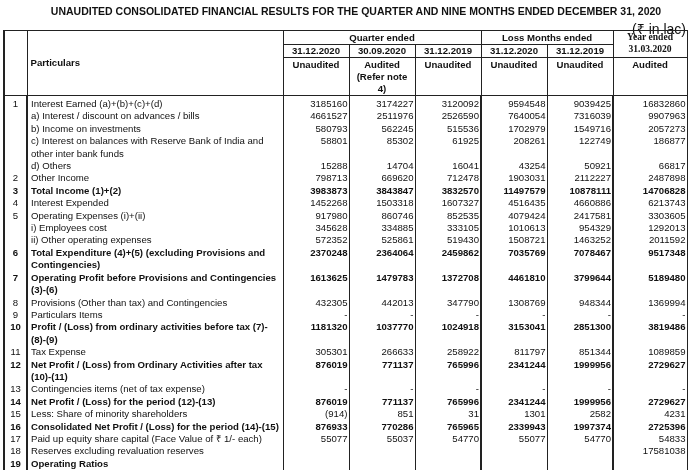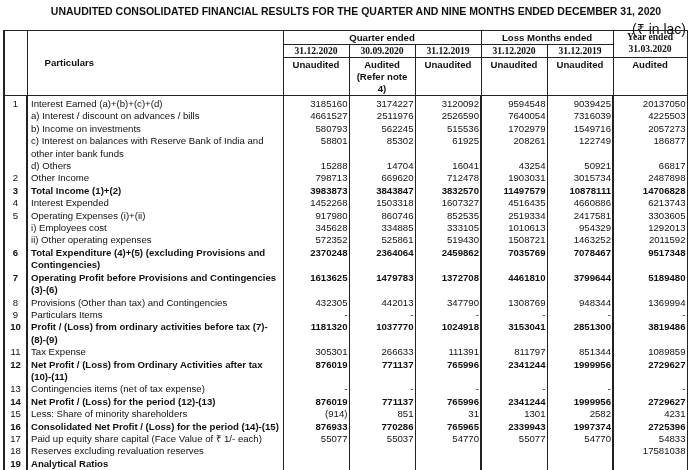--- a/index.html
+++ b/index.html
@@ -7,23 +7,23 @@
          font-family: "Liberation Sans", sans-serif; color: #111; }
   .title { position: absolute; left: 11px; top: 5px; width: 690px; text-align: center;
            font-weight: bold; font-size: 10.5px; letter-spacing: 0; }
   .unit { position: absolute; right: 4px; top: 19px; font-size: 14px; }
   table { position: absolute; left: 3px; top: 30px; border-collapse: collapse;
           table-layout: fixed; width: 683px; font-size: 9.6px; }
   col.c-sno { width: 23px; } col.c-part { width: 256px; }
   col.c-q { width: 66px; } col.c-y { width: 74px; }
   th { font-weight: bold; text-align: center; padding: 0 2px; line-height: 12px; }
   thead th { border: 1px solid #222; }
-  thead .h-part { text-align: left; padding-left: 17px; }
+  thead .h-part { text-align: left; padding-left: 3px; }
   thead tr.r1 th { height: 13px; }
-  thead tr.r2 th { height: 12px; font-family: Liberation Serif, serif; }
+  thead tr.r2 th { height: 12px; }
   thead tr.r3 th { height: 27px; vertical-align: top; padding-top: 1px; }
   tbody td { border-left: 1px solid #222; border-right: 1px solid #222;
              padding: 0 2px; line-height: 12.4px; vertical-align: top; }
   tbody tr:first-child td { padding-top: 2px; }
   td.sno { text-align: center; padding: 0; }
   td.part { padding-left: 3px; padding-right: 3px; }
   td.num { text-align: right; padding-right: 1px; }
   tr.bold td { font-weight: bold; }
   .sno, .part { border-left-width: 2px !important; }
   .thick-left { border-left: 2px solid #222 !important; }
@@ -77,31 +77,31 @@
   </thead>
   <tbody id="tbody">
       <tr>
         <td class="sno thick-left">1</td>
         <td class="part">Interest Earned (a)+(b)+(c)+(d)</td>
         <td class="num">3185160</td>
         <td class="num">3174227</td>
         <td class="num">3120092</td>
         <td class="num thick-left">9594548</td>
         <td class="num">9039425</td>
-        <td class="num thick-left">20137050</td>
+        <td class="num thick-left">16832860</td>
       </tr>
       <tr>
         <td class="sno thick-left"></td>
         <td class="part">a) Interest / discount on advances / bills</td>
         <td class="num">4661527</td>
         <td class="num">2511976</td>
         <td class="num">2526590</td>
         <td class="num thick-left">7640054</td>
         <td class="num">7316039</td>
-        <td class="num thick-left">4225503</td>
+        <td class="num thick-left">9907963</td>
       </tr>
       <tr>
         <td class="sno thick-left"></td>
         <td class="part">b) Income on investments</td>
         <td class="num">580793</td>
         <td class="num">562245</td>
         <td class="num">515536</td>
         <td class="num thick-left">1702979</td>
         <td class="num">1549716</td>
         <td class="num thick-left">2057273</td>
@@ -126,21 +126,21 @@
         <td class="num">50921</td>
         <td class="num thick-left">66817</td>
       </tr>
       <tr>
         <td class="sno thick-left">2</td>
         <td class="part">Other Income</td>
         <td class="num">798713</td>
         <td class="num">669620</td>
         <td class="num">712478</td>
         <td class="num thick-left">1903031</td>
-        <td class="num">3015734</td>
+        <td class="num">2112227</td>
         <td class="num thick-left">2487898</td>
       </tr>
       <tr class="bold">
         <td class="sno thick-left">3</td>
         <td class="part">Total Income (1)+(2)</td>
         <td class="num">3983873</td>
         <td class="num">3843847</td>
         <td class="num">3832570</td>
         <td class="num thick-left">11497579</td>
         <td class="num">10878111</td>
@@ -155,21 +155,21 @@
         <td class="num thick-left">4516435</td>
         <td class="num">4660886</td>
         <td class="num thick-left">6213743</td>
       </tr>
       <tr>
         <td class="sno thick-left">5</td>
         <td class="part">Operating Expenses (i)+(ii)</td>
         <td class="num">917980</td>
         <td class="num">860746</td>
         <td class="num">852535</td>
-        <td class="num thick-left">2519334</td>
+        <td class="num thick-left">4079424</td>
         <td class="num">2417581</td>
         <td class="num thick-left">3303605</td>
       </tr>
       <tr>
         <td class="sno thick-left"></td>
         <td class="part">i) Employees cost</td>
         <td class="num">345628</td>
         <td class="num">334885</td>
         <td class="num">333105</td>
         <td class="num thick-left">1010613</td>
@@ -234,21 +234,21 @@
         <td class="num">1024918</td>
         <td class="num thick-left">3153041</td>
         <td class="num">2851300</td>
         <td class="num thick-left">3819486</td>
       </tr>
       <tr>
         <td class="sno thick-left">11</td>
         <td class="part">Tax  Expense</td>
         <td class="num">305301</td>
         <td class="num">266633</td>
-        <td class="num">111391</td>
+        <td class="num">258922</td>
         <td class="num thick-left">811797</td>
         <td class="num">851344</td>
         <td class="num thick-left">1089859</td>
       </tr>
       <tr class="bold">
         <td class="sno thick-left">12</td>
         <td class="part">Net Profit / (Loss) from Ordinary Activities after tax (10)-(11)</td>
         <td class="num">876019</td>
         <td class="num">771137</td>
         <td class="num">765996</td>
@@ -311,21 +311,21 @@
         <td class="part">Reserves excluding revaluation reserves</td>
         <td class="num"></td>
         <td class="num"></td>
         <td class="num"></td>
         <td class="num thick-left"></td>
         <td class="num"></td>
         <td class="num thick-left">17581038</td>
       </tr>
       <tr class="bold">
         <td class="sno thick-left">19</td>
-        <td class="part">Analytical Ratios</td>
+        <td class="part">Operating Ratios</td>
         <td class="num"></td>
         <td class="num"></td>
         <td class="num"></td>
         <td class="num thick-left"></td>
         <td class="num"></td>
         <td class="num thick-left"></td>
       </tr>
     </tbody>
 </table>
 

